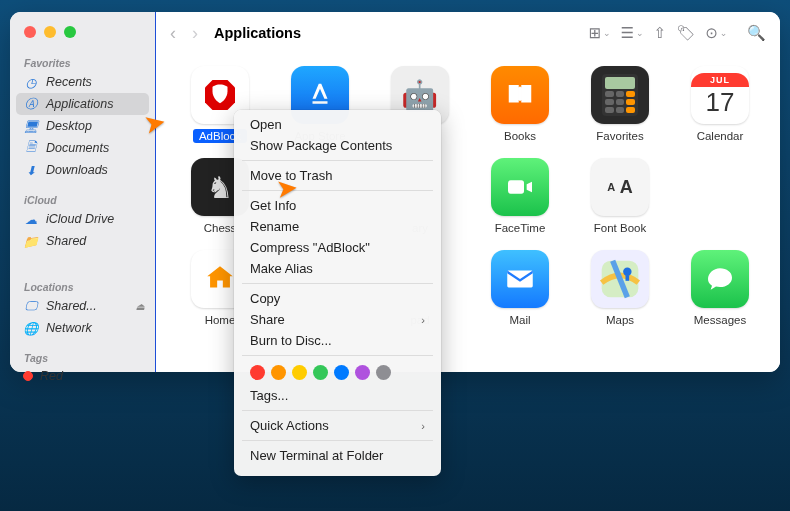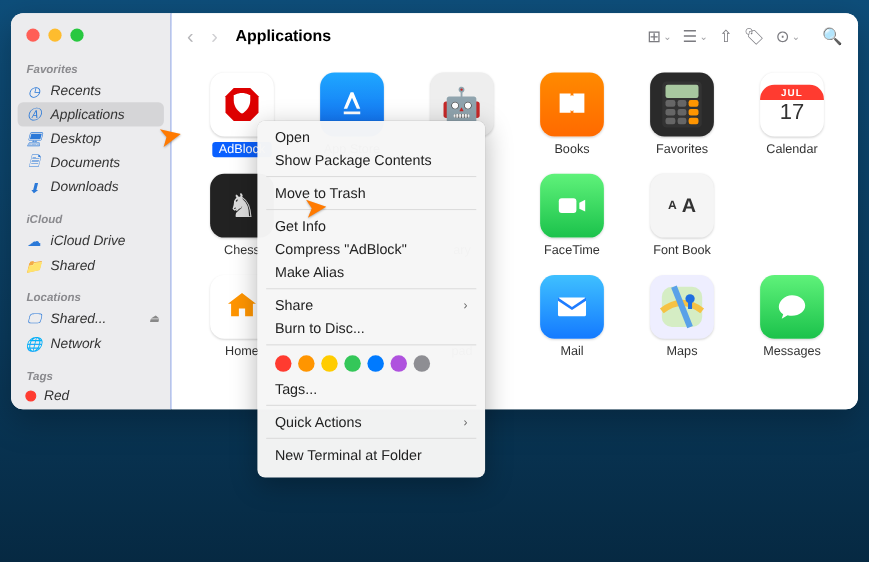--- a/index.html
+++ b/index.html
@@ -37,21 +37,21 @@
 .app-cell.selected .app-label { background: #0a60ff; color: #fff; }
 
 
 .i-adblock { background: #fff; color: #d00; }
 .i-appstore { background: linear-gradient(180deg,#1fa7ff,#1068f0); color: #fff; }
 .i-automator { background: #eee; }
 .i-books { background: linear-gradient(180deg,#ff8a00,#ff6a00); color:#fff; }
 .i-calc { background: #2a2a2a; color:#fff; font-size:18px; }
 .i-cal { background: #fff; color:#333; flex-direction:column; font-size:10px; }
 .i-cal .m { background:#ff3b30; color:#fff; width:100%; border-radius:13px 13px 0 0; font-size:9px; padding:2px 0; font-weight:600; letter-spacing:1px; }
-.i-cal .d { font-size:20px; font-weight:400;text-align:right; }
+.i-cal .d { font-size:26px; font-weight:400;text-align:right; }
 .i-chess { background:#222; color:#ddd; }
 .i-facetime { background: linear-gradient(180deg,#5ff27a,#1bc24b); color:#fff; }
 .i-findmy { background:#fff; }
 .i-findmy .ring { width:38px; height:38px; border-radius:50%; background: radial-gradient(circle,#2eb6ff 0%,#2eb6ff 35%,#5df08a 38%,#37c85f 60%,transparent 62%); position:relative; }
 .i-font { background:#f5f5f5; color:#333; font-size:16px; font-weight:600; }
 .i-home { background:#fff; color:#ff9500; }
 .i-mail { background: linear-gradient(180deg,#3fc0ff,#147aff); color:#fff; }
 .i-maps { background:#eef; }
 .i-msg { background: linear-gradient(180deg,#5ff27a,#1bc24b); color:#fff; }
 
@@ -105,21 +105,21 @@
     <div class="sb-section" style="margin-top:8px">iCloud</div>
     <div class="sb-item">
         <span class="sb-icon">☁</span>
         <span>iCloud Drive</span>
       </div>
     <div class="sb-item">
         <span class="sb-icon">📁</span>
         <span>Shared</span>
       </div>
 
-    <div class="sb-section" style="margin-top:8px">Locations</div>
+    <div class="sb-section" style="margin-top:24px">Locations</div>
     <div class="sb-item">
         <span class="sb-icon">🖵</span>
         <span>Shared...</span>
         <span class="sb-eject">⏏</span>
       </div>
     <div class="sb-item">
         <span class="sb-icon">🌐</span>
         <span>Network</span>
       </div>
 
@@ -288,26 +288,32 @@
     </div>
   <div class="ctx-sep"></div>
   <div class="ctx-item">
       <span>Move to Trash</span>
     </div>
   <div class="ctx-sep"></div>
   <div class="ctx-item">
       <span>Get Info</span>
     </div>
   <div class="ctx-item">
+      <span>Rename</span>
+    </div>
+  <div class="ctx-item">
       <span>Compress "AdBlock"</span>
     </div>
   <div class="ctx-item">
       <span>Make Alias</span>
     </div>
   <div class="ctx-sep"></div>
+  <div class="ctx-item">
+      <span>Copy</span>
+    </div>
   <div class="ctx-item">
       <span>Share</span>
       <span class="sub">›</span>
     </div>
   <div class="ctx-item">
       <span>Burn to Disc...</span>
     </div>
   <div class="ctx-sep"></div>
   <div class="ctx-tags" id="tag-colors">
       <span style="background: rgb(255, 59, 48);"></span>

